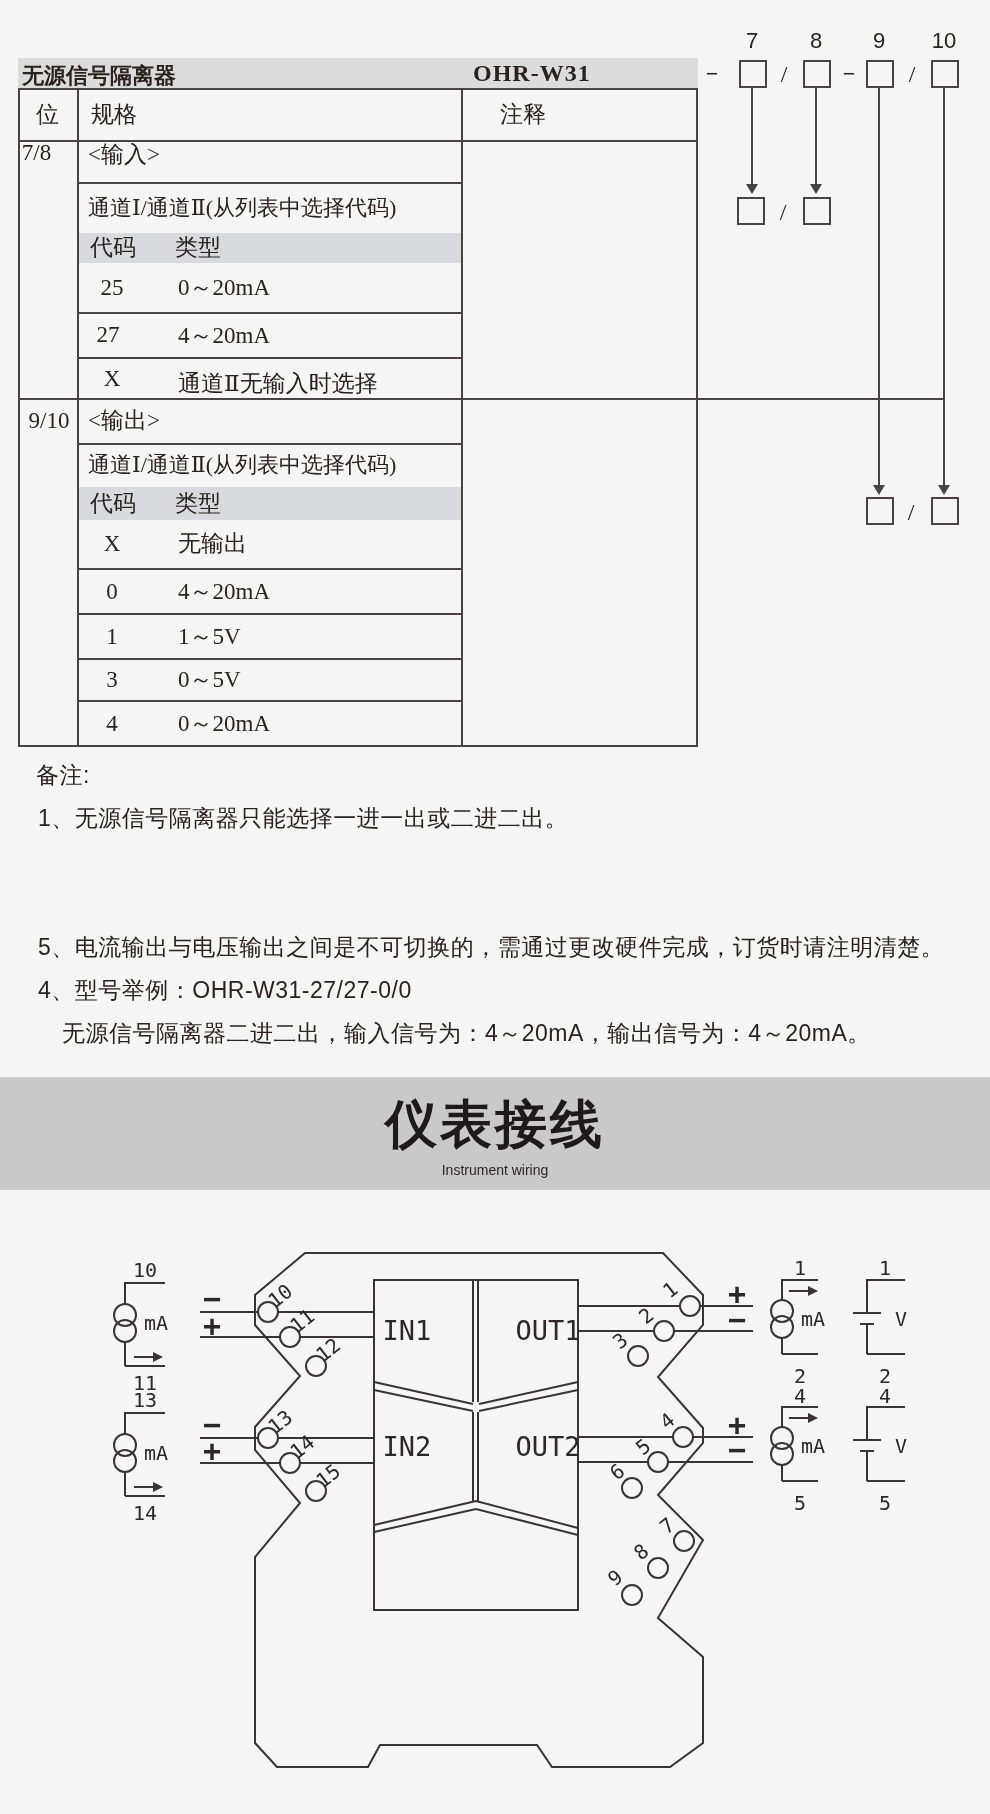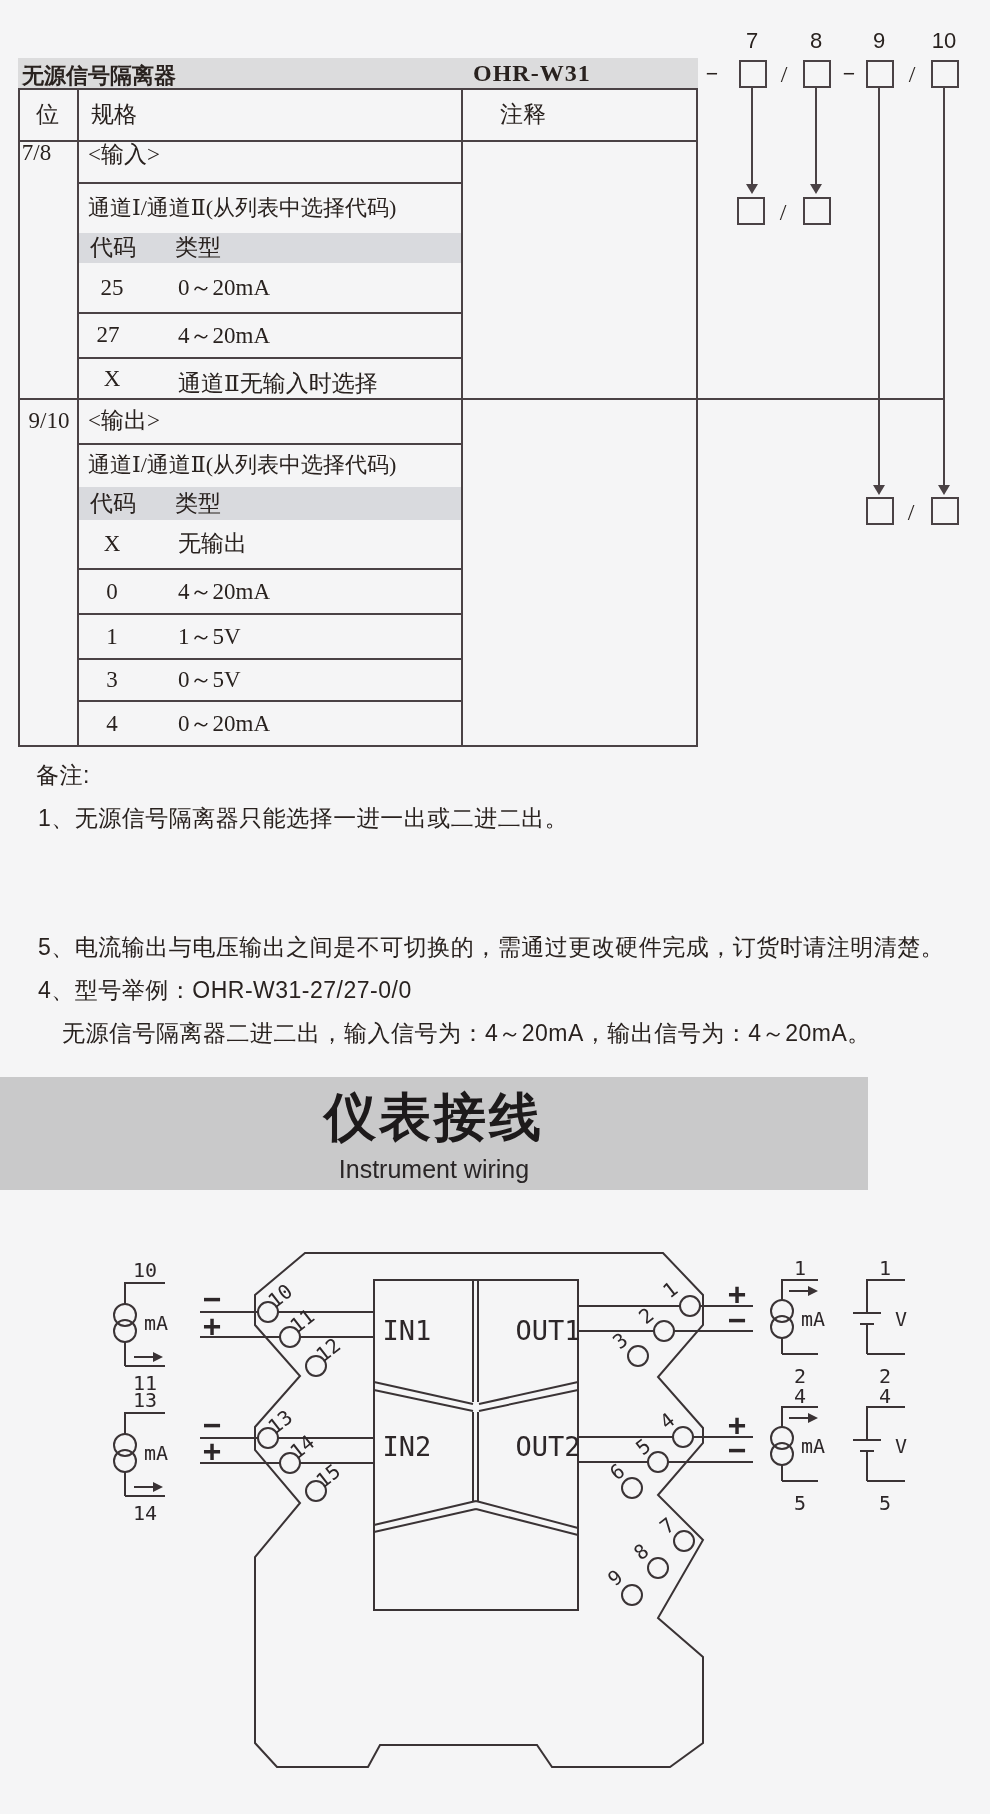--- a/index.html
+++ b/index.html
@@ -13,25 +13,25 @@
   .titlebar .model { position:absolute; left:455px; top:2px; font-size:24px; font-weight:600; letter-spacing:1px; }
   .grayband { position:absolute; background:#d9dade; }
   .digit { position:absolute; width:28px; text-align:center; font-family:"Liberation Sans",sans-serif; font-size:22px; }
   .codebox { position:absolute; width:24px; height:24px; border:2px solid #4a4245; background:transparent; }
   .sep { position:absolute; width:22px; height:30px; display:flex; align-items:center; justify-content:center; font-size:24px; }
   .sep.dash { font-weight:700; font-size:22px; }
   .arrow-down { position:absolute; width:0; height:0; border-left:6px solid transparent;
                 border-right:6px solid transparent; border-top:10px solid #4a4245; }
   .note { position:absolute; font-family:"Liberation Sans","DejaVu Sans",sans-serif;
           font-size:23px; font-weight:500; white-space:nowrap; letter-spacing:0.5px; }
-  .banner { position:absolute; left:0; top:1077px; width:868px; height:113px; background:#c9c9ca;
+  .banner { position:absolute; left:0; top:1077px; width:990px; height:113px; background:#c9c9ca;
             display:flex; flex-direction:column; align-items:center; justify-content:center;
             font-family:"Liberation Sans","DejaVu Sans",sans-serif; }
   .banner .bt { font-size:52px; font-weight:700; letter-spacing:3px; color:#1d1a1b; }
-  .banner .bs { font-size:25px; color:#2a2627; margin-top:2px; }
+  .banner .bs { font-size:14px; color:#2a2627; margin-top:2px; }
   .wsvg { position:absolute; left:0; top:1190px; }
   .wsvg text { font-family:"DejaVu Sans Mono","Liberation Mono",monospace; fill:#2d2729; }
 </style>
 </head>
 <body>
 
 <div class="page">
 
   <div class="titlebar">
     <span class="title">无源信号隔离器</span>

